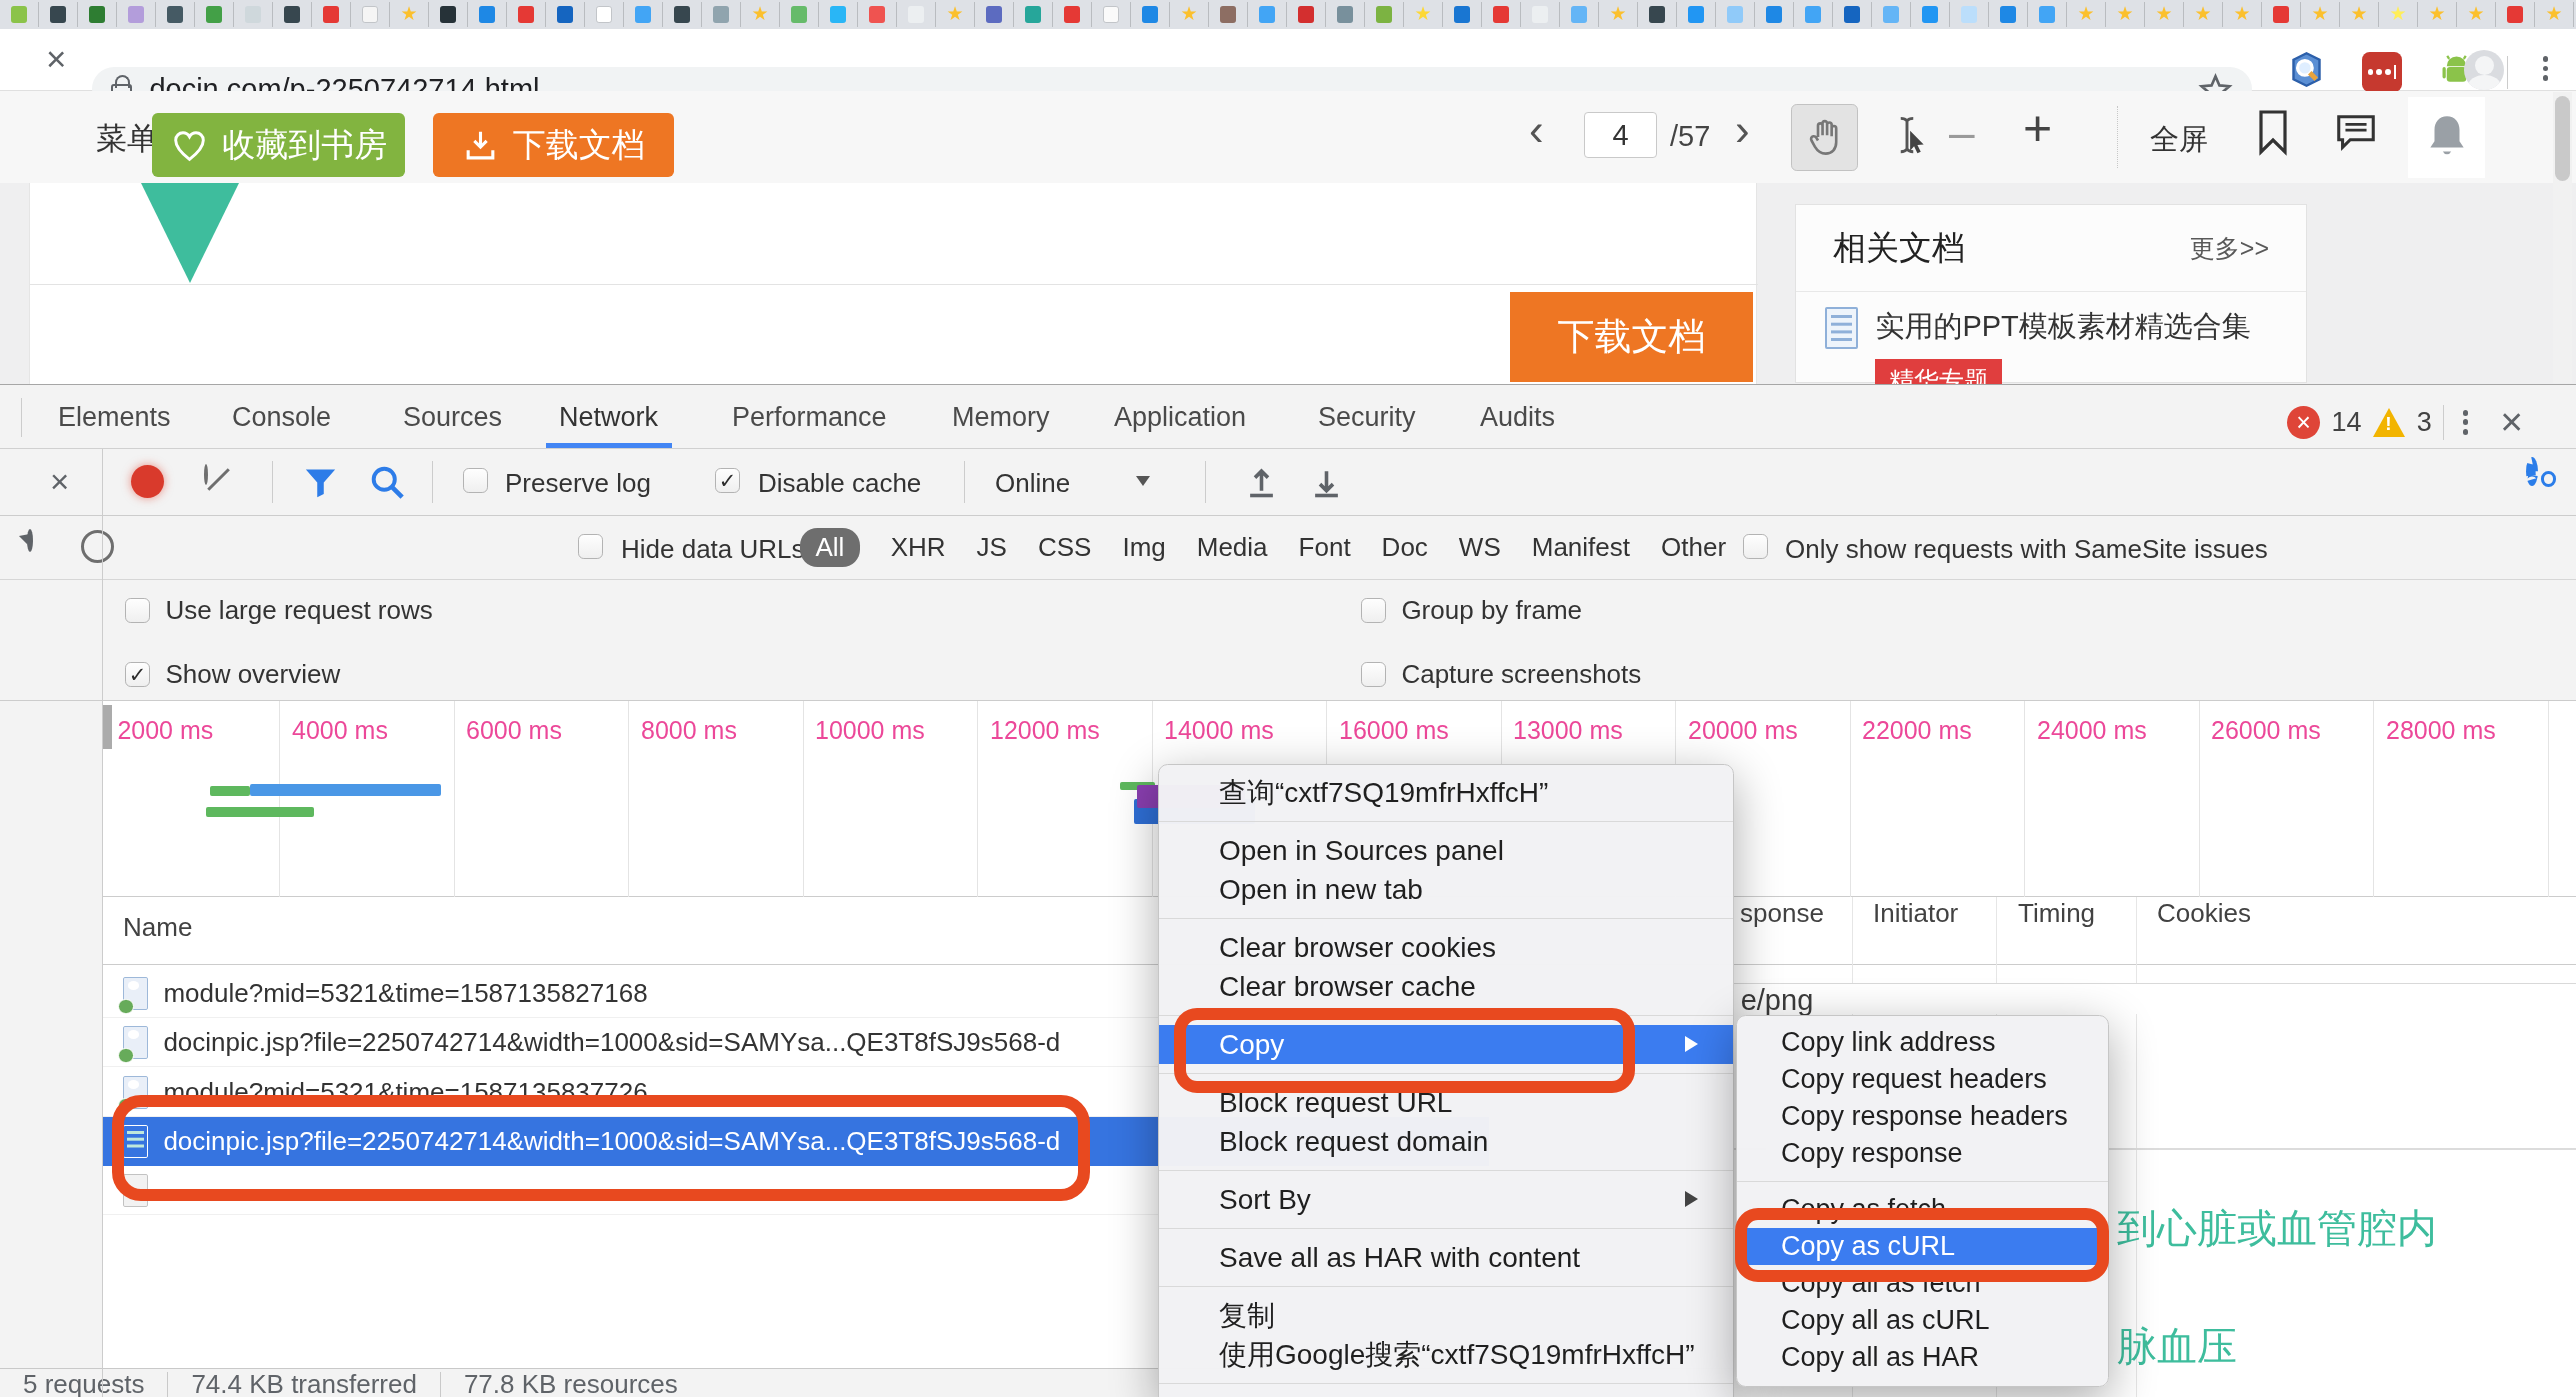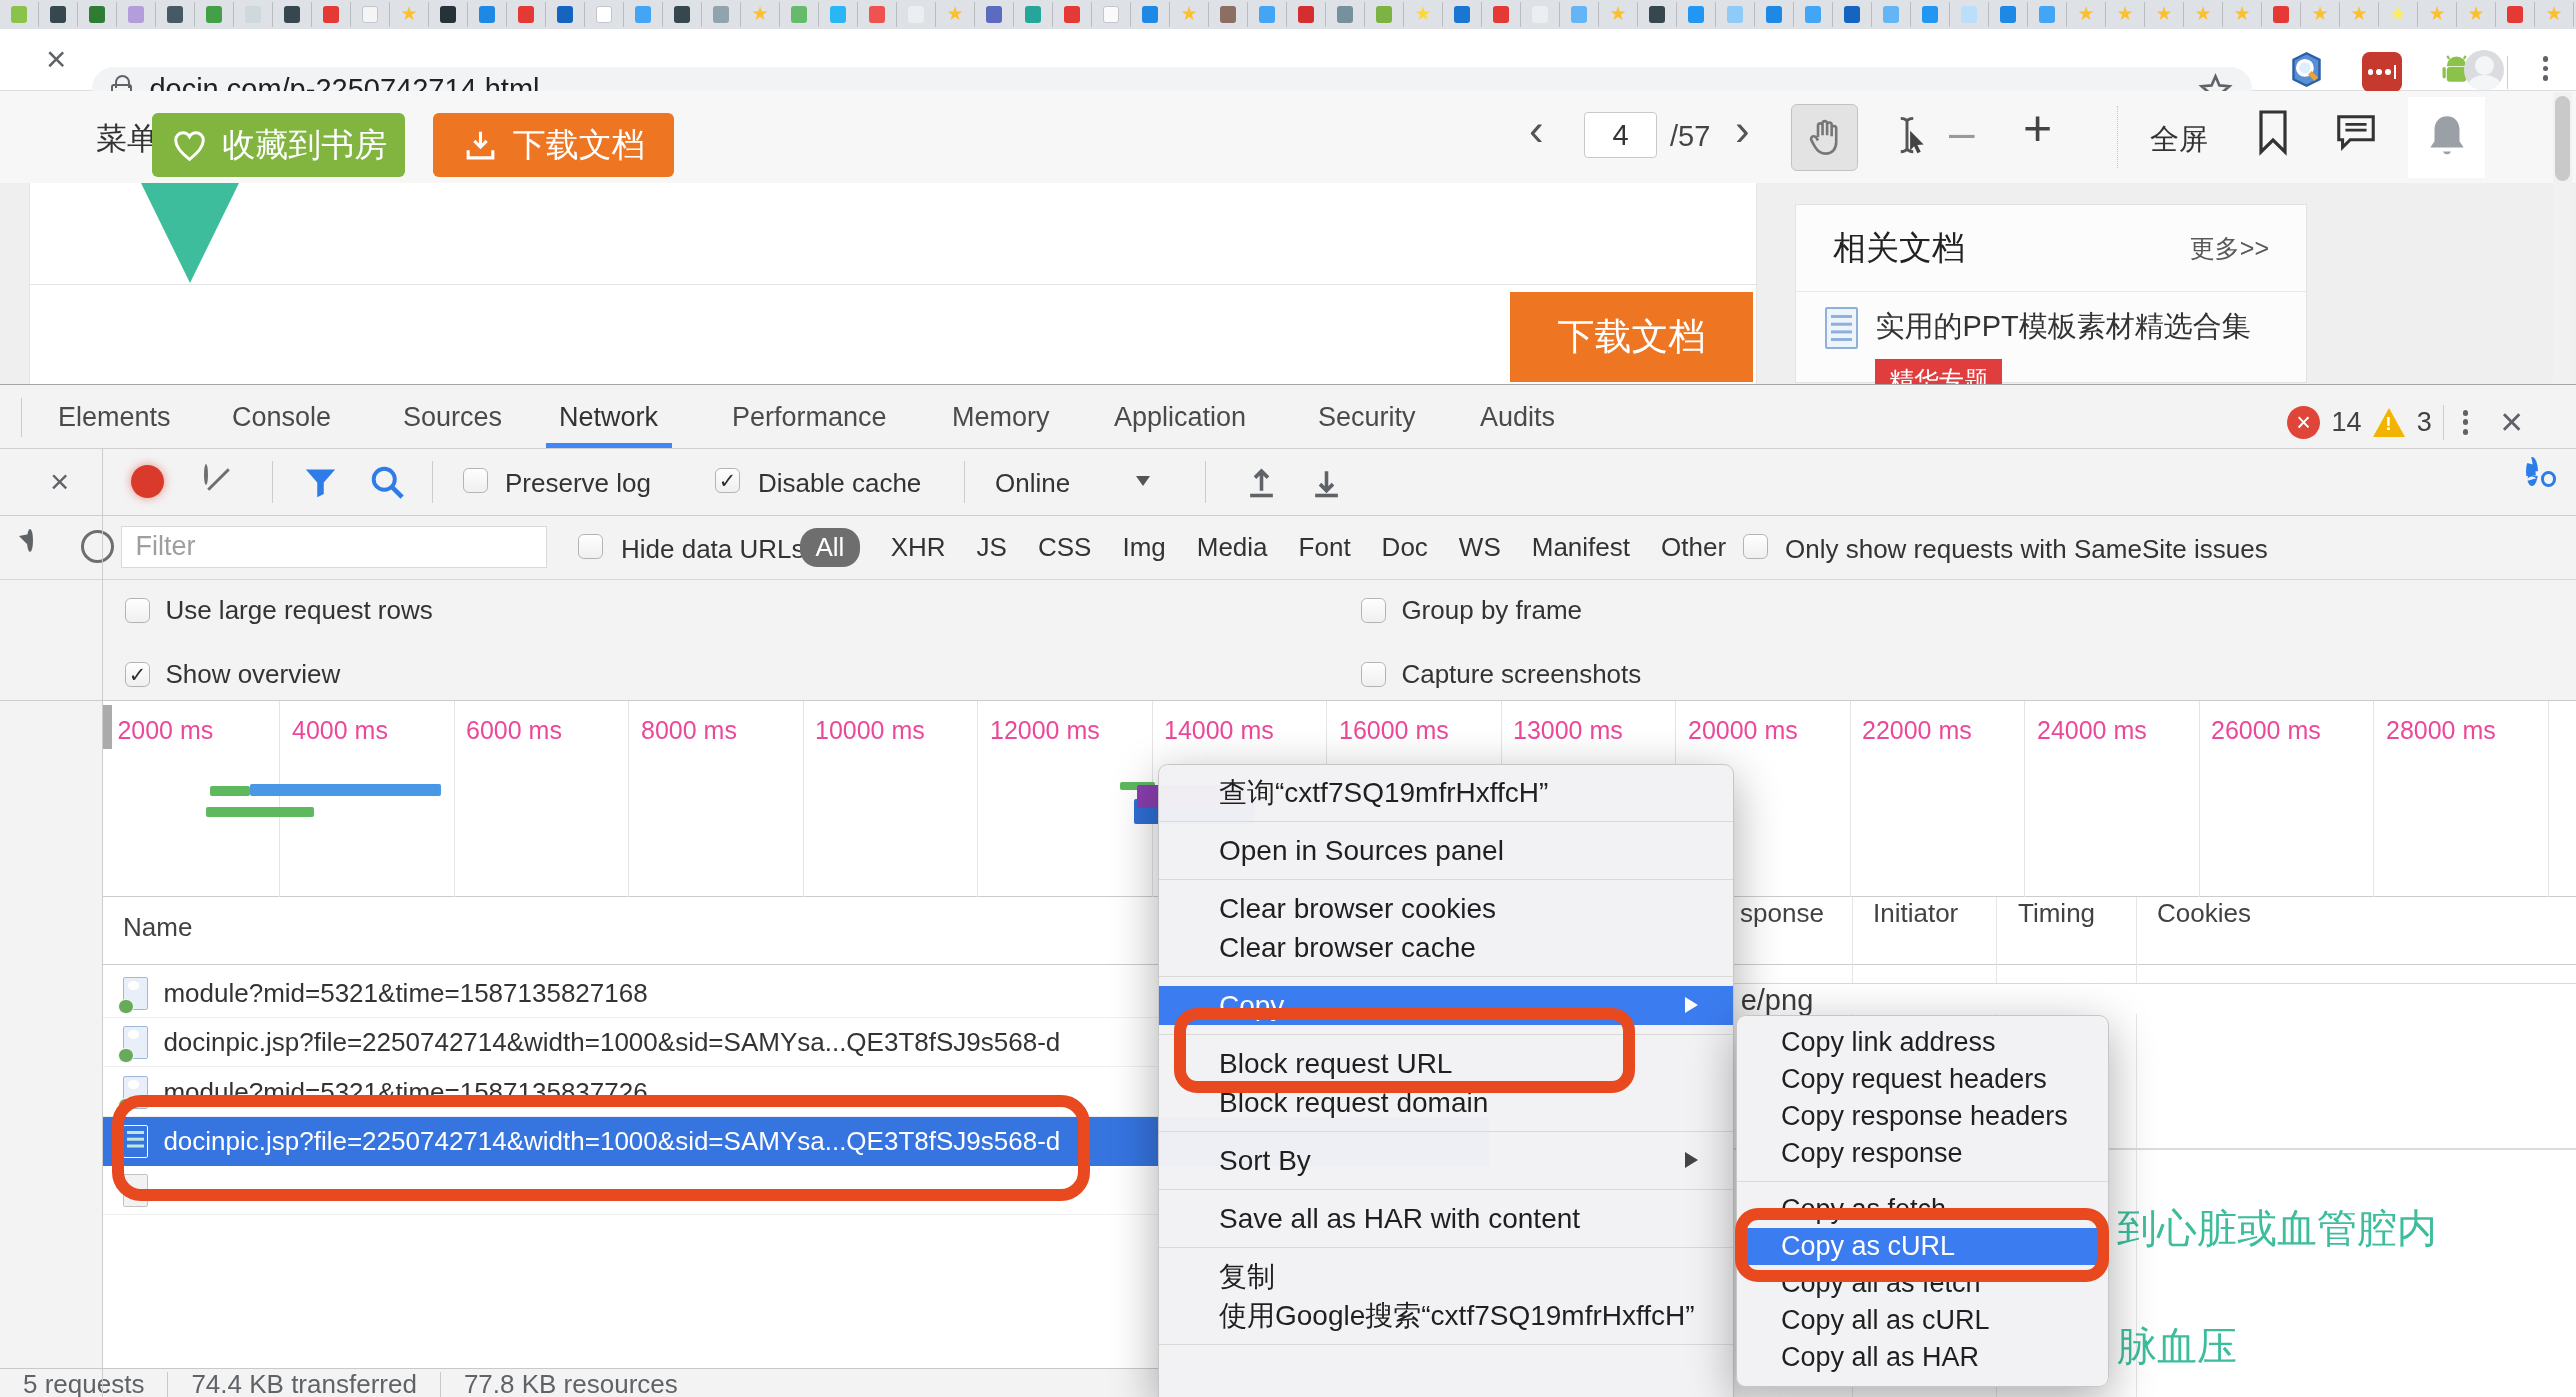--- a/index.html
+++ b/index.html
@@ -525,21 +525,20 @@
     <svg class="abs icon" style="left:1307px;top:13.5px" width="39" height="39" viewBox="0 0 24 24">
         <path d="M12 5v12M8 13l4 4 4-4" stroke="#5f6368" stroke-width="2.2" fill="none"></path>
         <path d="M5 20h14" stroke="#5f6368" stroke-width="2.2"></path>
       </svg>
     <span class="abs gear" style="left:2522px;top:13.5px"></span>
   </div>
 
   <div class="abs" id="nt-filterrow">
     <span class="abs ring" style="left:27px;top:17.4px"></span>
     <span class="abs" id="partial-circle" style="left:81px;top:15.4px"></span>
-    <input class="abs" id="filter-input" placeholder="Filter" style="">
     <span class="abs mac-cb" style="left:578px;top:19px"></span>
     <span class="abs lab" style="left:621px;top:19px">Hide data URLs</span>
     <div class="abs" id="types">
         <div class="pill">All</div>
         <div class="ftype">XHR</div>
         <div class="ftype">JS</div>
         <div class="ftype">CSS</div>
         <div class="ftype">Img</div>
         <div class="ftype">Media</div>
         <div class="ftype">Font</div>
@@ -659,20 +658,21 @@
 
 <div id="behind-line"></div>
 <span class="greentxt" style="left:2117px;top:1201px">到心脏或血管腔内</span>
 <span class="greentxt" style="left:2117px;top:1319px">脉血压</span>
 <div class="abs" id="pagecorner"><span>e/png</span></div>
 
 <div class="macmenu" id="ctxmenu">
     <div class="mi">查询“cxtf7SQ19mfrHxffcH”</div>
     <div class="msep"></div>
     <div class="mi">Open in Sources panel</div>
+    <div class="mi">Open in new tab</div>
     <div class="msep"></div>
     <div class="mi">Clear browser cookies</div>
     <div class="mi">Clear browser cache</div>
     <div class="msep"></div>
     <div class="mi hl">Copy<div class="subarrow"></div></div>
     <div class="msep"></div>
     <div class="mi">Block request URL</div>
     <div class="mi">Block request domain</div>
     <div class="msep"></div>
     <div class="mi">Sort By<div class="subarrow"></div></div>

